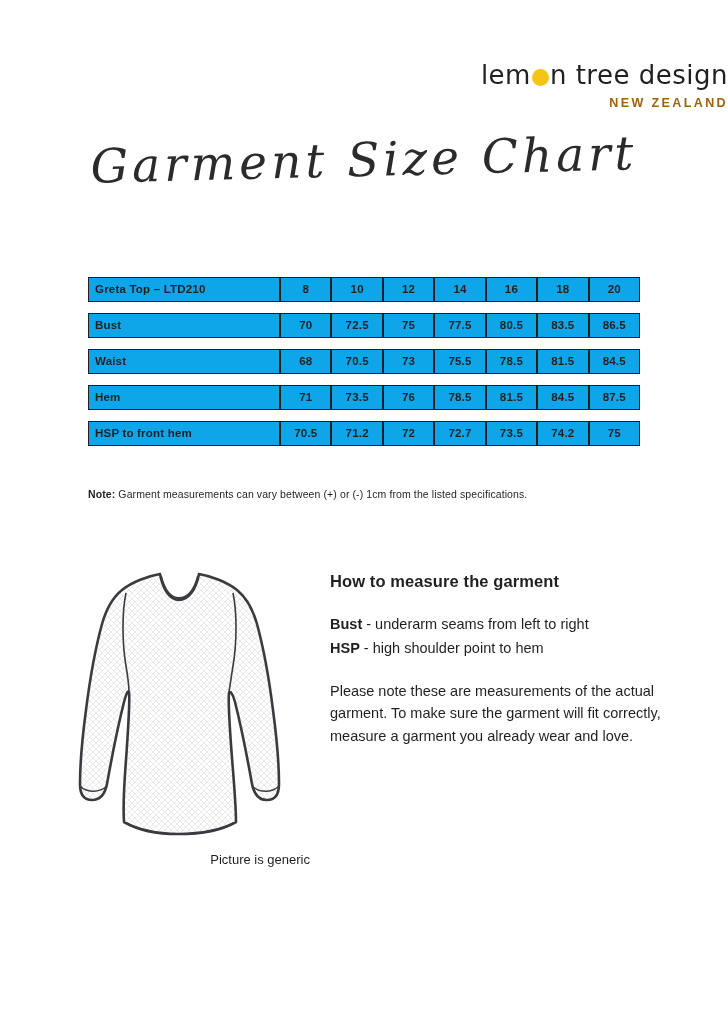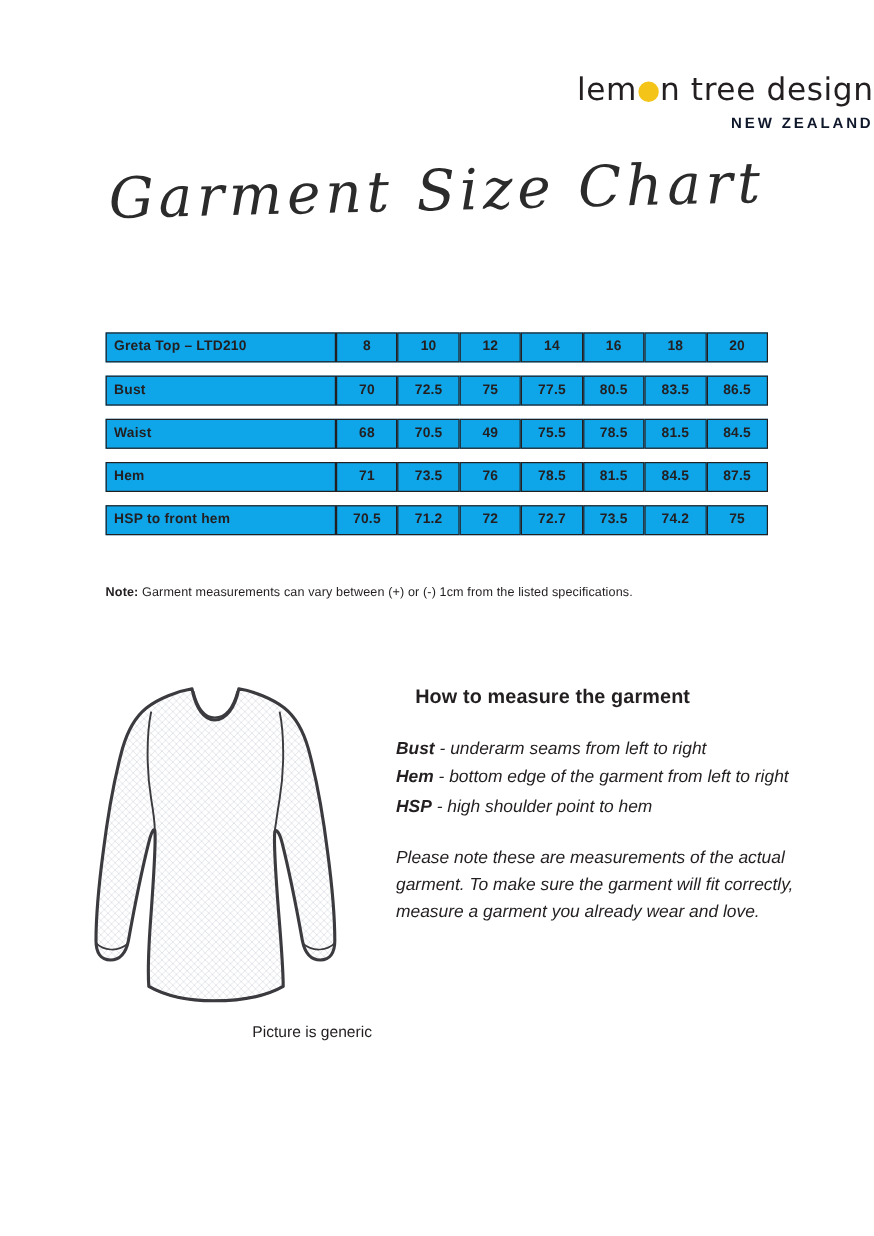--- a/index.html
+++ b/index.html
@@ -39,21 +39,21 @@
     border-radius: 50%;
     background: #f4c518;
     vertical-align: -2px;
     margin: 0 1px;
   }
   .brand-sub {
     margin-top: 8px;
     font-size: 12.5px;
     letter-spacing: 2.4px;
     font-weight: bold;
-    color: #0f172a;
+    color: #a16207;
   }
 
   
   .script-title {
     position: absolute;
     top: 132px;
     left: 0;
     width: 728px;
     text-align: center;
     font-family: "DejaVu Serif", serif;
@@ -130,32 +130,31 @@
   }
 
   
   .howto {
     position: absolute;
     left: 330px;
     top: 572px;
     width: 340px;
   }
   .howto h2 {
-    margin: 0 0 22px 16px;
+    margin: 0 0 22px 0;
     font-size: 16.5px;
     font-weight: bold;
     color: #231f20;
     letter-spacing: 0.1px;
   }
   .howto p {
     margin: 0 0 2px 0;
     font-size: 14.5px;
     line-height: 1.55;
     color: #231f20;
-    font-style: italic;
   }
   .howto p.gap {
     margin-top: 20px;
   }
   .howto .term {
     font-weight: bold;
   }
 </style>
 </head>
 <body>
@@ -197,21 +196,21 @@
         <td class="num">75</td>
         <td class="num">77.5</td>
         <td class="num">80.5</td>
         <td class="num">83.5</td>
         <td class="num">86.5</td>
       </tr>
       <tr>
         <td class="label">Waist</td>
         <td class="num">68</td>
         <td class="num">70.5</td>
-        <td class="num">49</td>
+        <td class="num">73</td>
         <td class="num">75.5</td>
         <td class="num">78.5</td>
         <td class="num">81.5</td>
         <td class="num">84.5</td>
       </tr>
       <tr>
         <td class="label">Hem</td>
         <td class="num">71</td>
         <td class="num">73.5</td>
         <td class="num">76</td>
@@ -305,16 +304,15 @@
     <path d="M192 226 C 201 234, 213 232, 219 226" fill="none" stroke="#3b3b3f" stroke-width="1.4"></path>
 
     <path d="M64 262 C 78 270, 96 274, 118 274 C 142 274, 162 270, 176 262" fill="none" stroke="#3b3b3f" stroke-width="1.6"></path>
   </svg>
 </div>
 <div class="caption">Picture is generic</div>
 
 <div class="howto">
   <h2>How to measure the garment</h2>
   <p><span class="term">Bust</span><span> - underarm seams from left to right</span></p>
-  <p><span class="term">Hem</span><span> - bottom edge of the garment from left to right</span></p>
   <p><span class="term">HSP</span><span> - high shoulder point to hem</span></p>
   <p class="gap">Please note these are measurements of the actual garment. To make sure the garment will fit correctly, measure a garment you already wear and love.</p>
 </div>
 
 </body></html>

